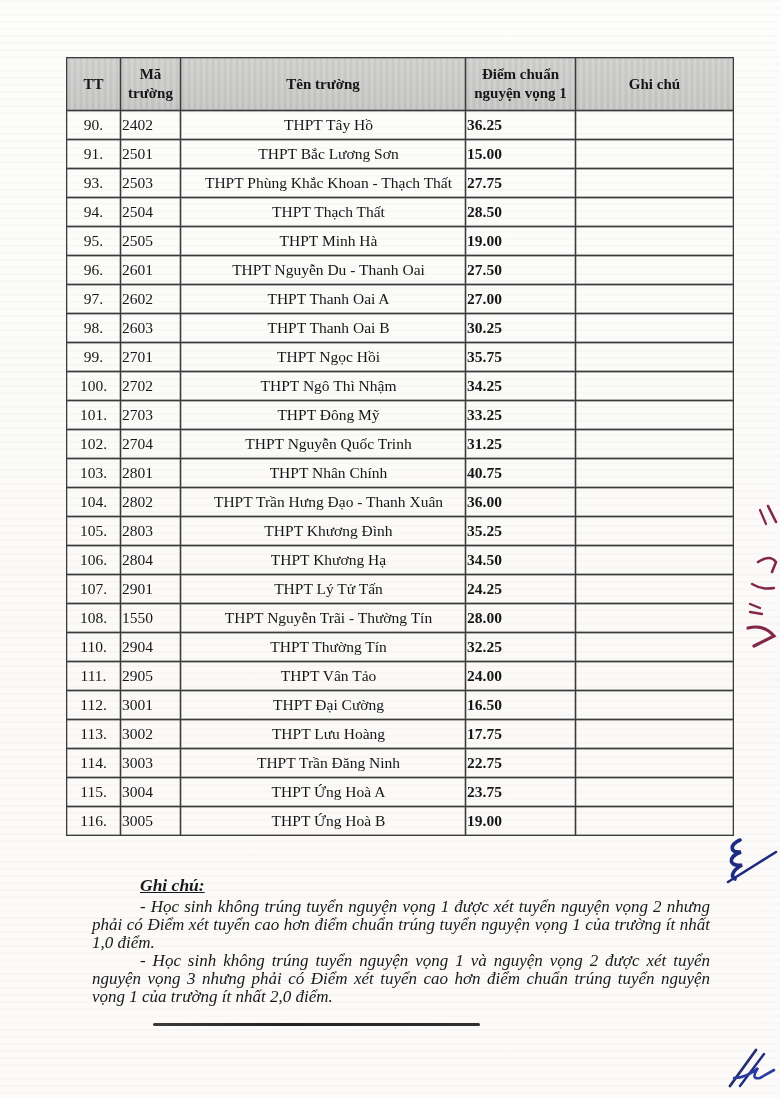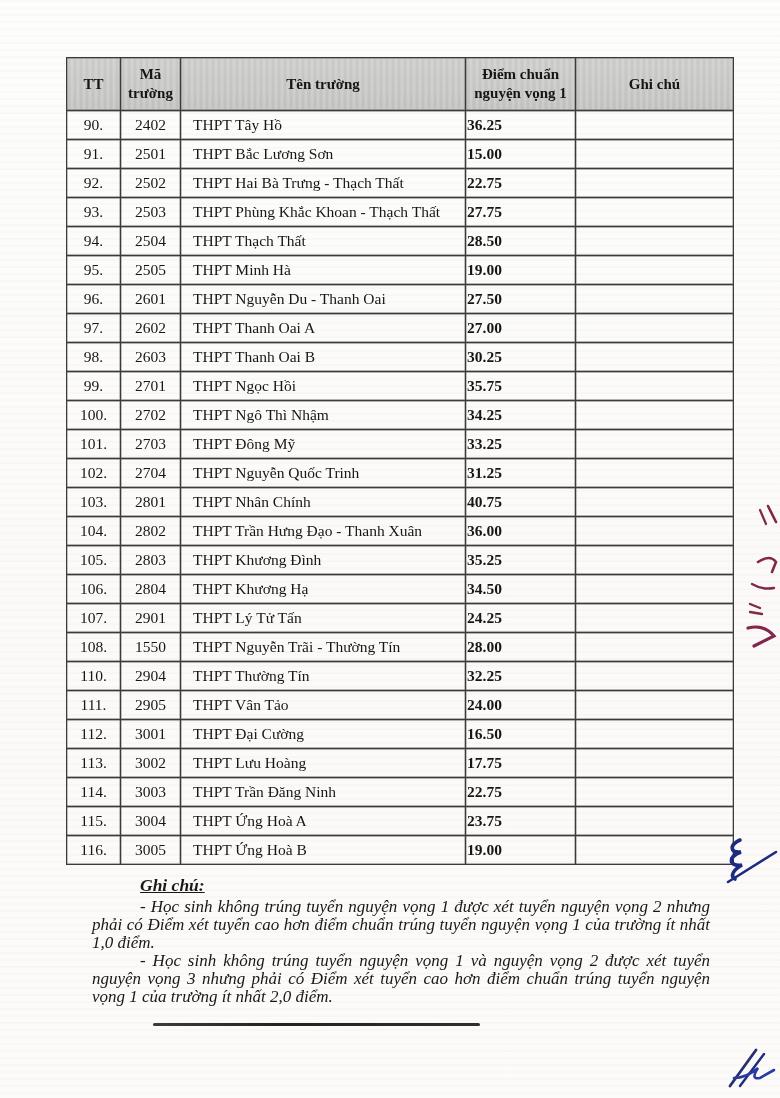--- a/index.html
+++ b/index.html
@@ -51,22 +51,22 @@
     white-space: normal;
     padding: 2px 4px;
   }
   .score-table tbody td {
     height: 26px;
     font-size: 15.5px;
     vertical-align: middle;
     background: transparent;
   }
   .score-table td.col-tt     { text-align: center; }
-  .score-table td.col-code   { text-align: center; margin-left: 16px; }
-  .score-table td.col-name   { text-align: left; padding-left: 12px; }
+  .score-table td.col-code   { text-align: left; margin-left: 16px; }
+  .score-table td.col-name   { text-align: center; padding-left: 12px; }
   .score-table td.col-score  { text-align: left; font-weight: bold; }
   .score-table td.col-note   { }
 
   
   .notes {
     position: absolute;
     left: 92px;
     top: 872px;
     width: 618px;
     color: #181818;
@@ -133,27 +133,20 @@
           <td class="col-note"></td>
         </tr>
         <tr>
           <td class="col-tt">91.</td>
           <td class="col-code">2501</td>
           <td class="col-name">THPT Bắc Lương Sơn</td>
           <td class="col-score">15.00</td>
           <td class="col-note"></td>
         </tr>
         <tr>
-          <td class="col-tt">92.</td>
-          <td class="col-code">2502</td>
-          <td class="col-name">THPT Hai Bà Trưng - Thạch Thất</td>
-          <td class="col-score">22.75</td>
-          <td class="col-note"></td>
-        </tr>
-        <tr>
           <td class="col-tt">93.</td>
           <td class="col-code">2503</td>
           <td class="col-name">THPT Phùng Khắc Khoan - Thạch Thất</td>
           <td class="col-score">27.75</td>
           <td class="col-note"></td>
         </tr>
         <tr>
           <td class="col-tt">94.</td>
           <td class="col-code">2504</td>
           <td class="col-name">THPT Thạch Thất</td>

